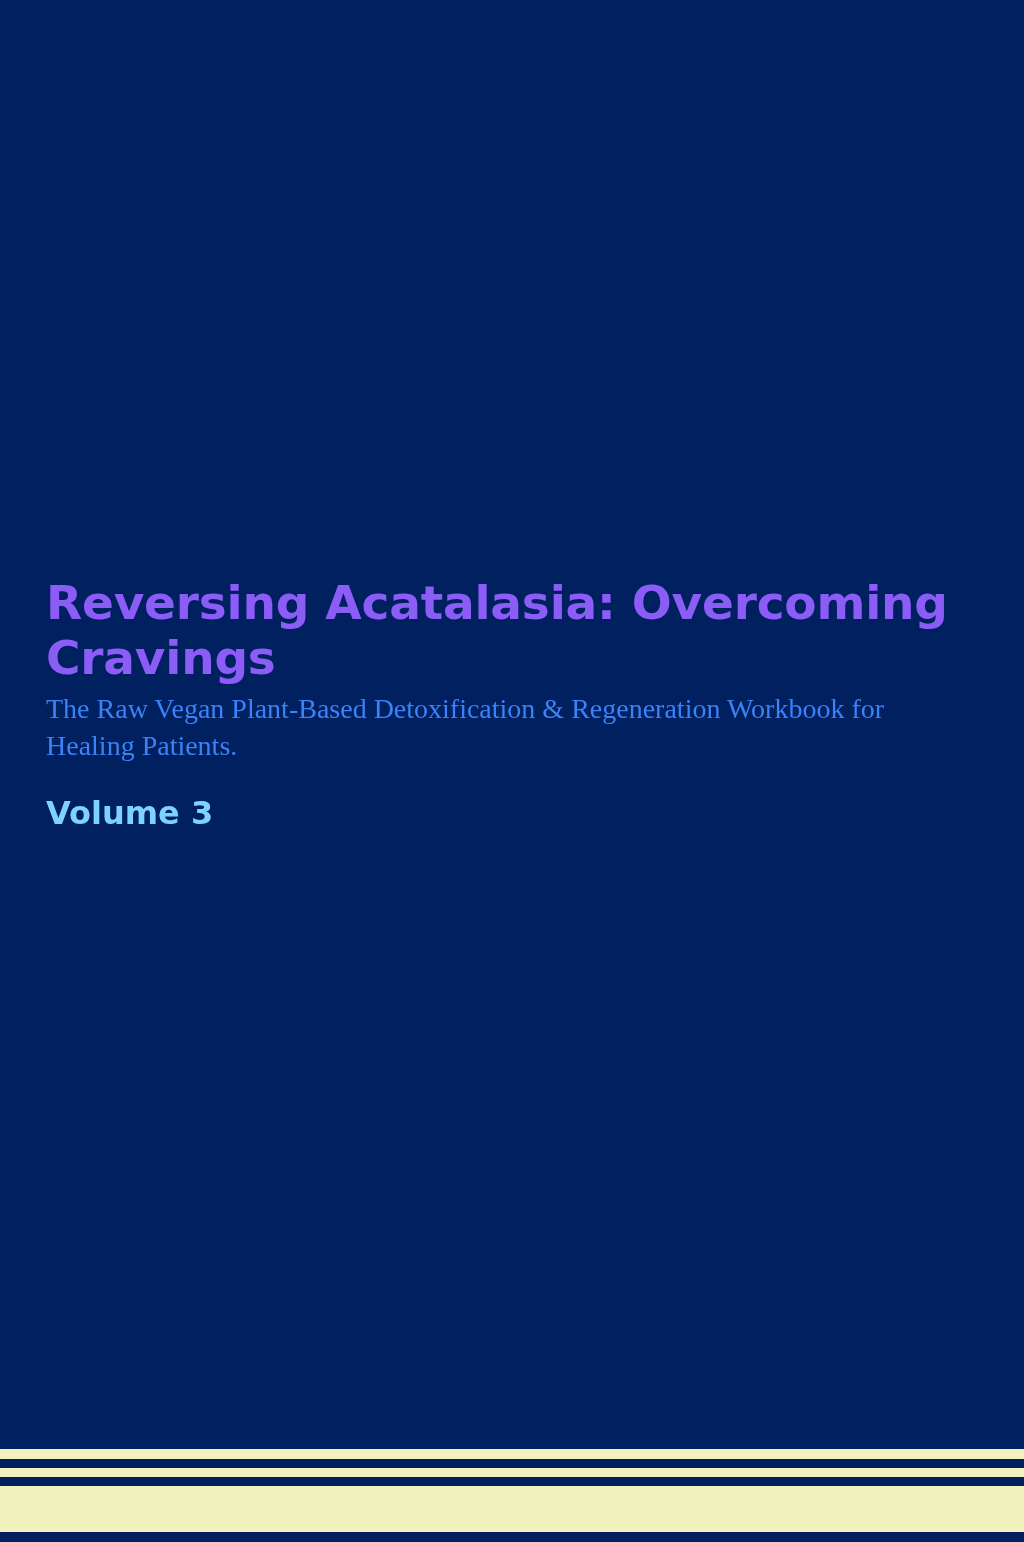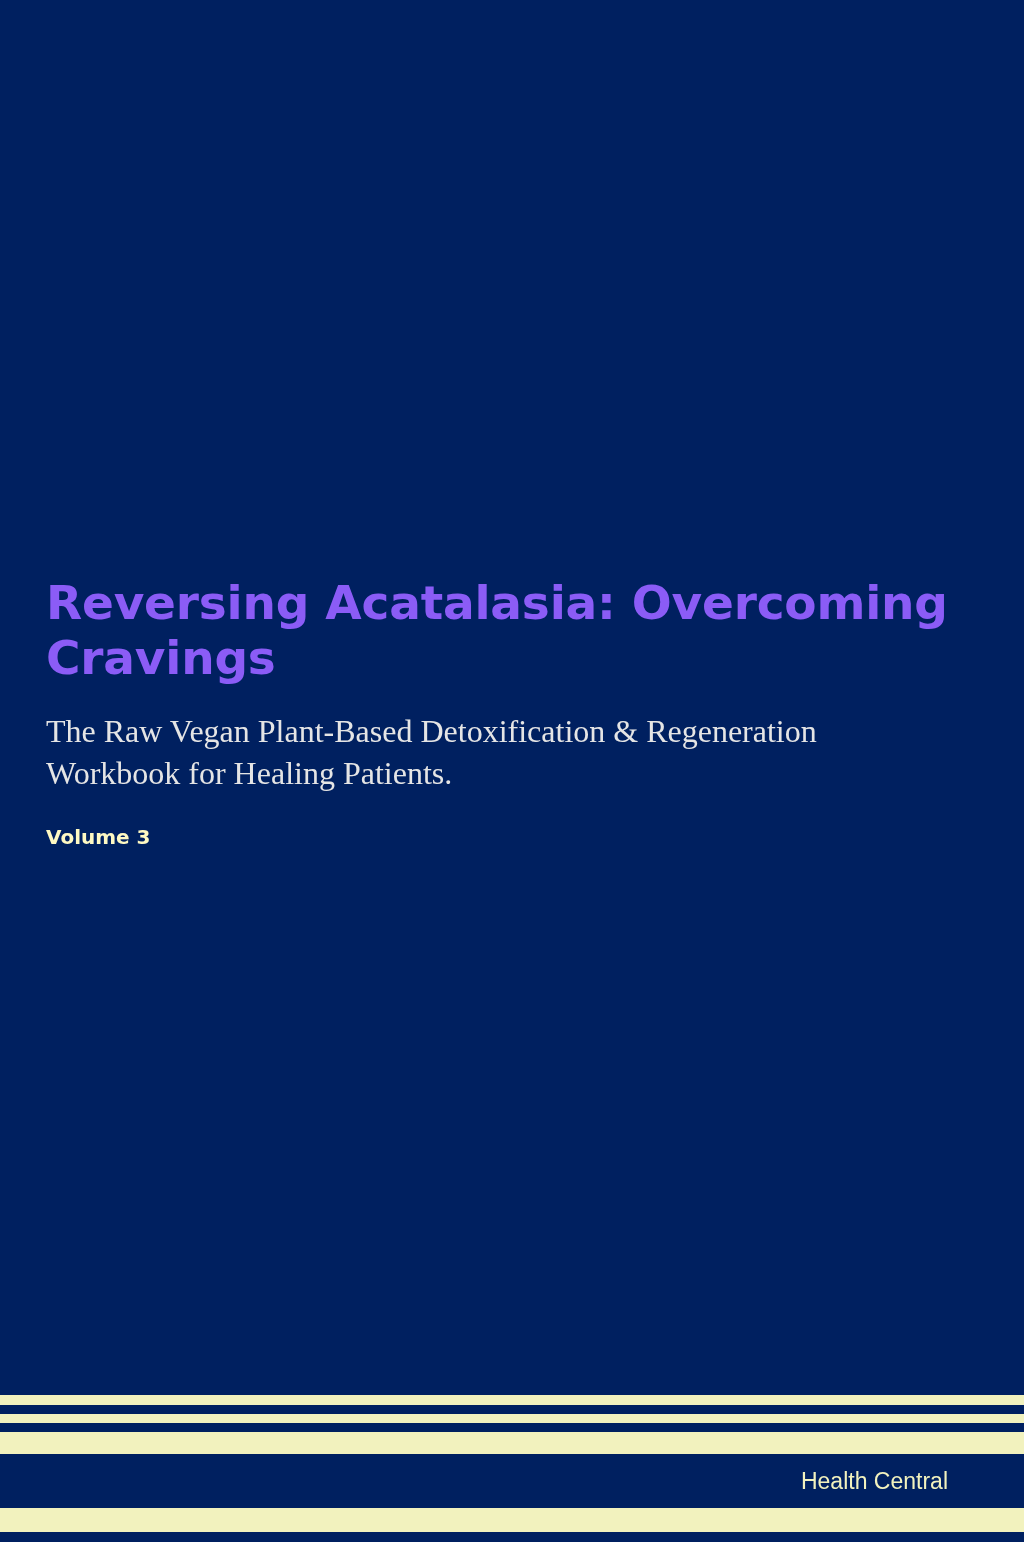--- a/index.html
+++ b/index.html
@@ -29,31 +29,31 @@
     font-family: "DejaVu Sans", sans-serif;
     font-weight: bold;
     font-size: 47px;
     line-height: 1.18;
     color: #8b5cf6;
     letter-spacing: -0.2px;
     margin: 0;
   }
   .book-subtitle {
     font-family: "Liberation Serif", serif;
-    font-size: 32px;
+    font-size: 28px;
     line-height: 1.33;
-    color: #e5e5e5;
-    margin: 24px 0 0 0;
+    color: #3b82f6;
+    margin: 4px 0 0 0;
     max-width: 880px;
   }
   .book-volume {
     font-family: "DejaVu Sans", sans-serif;
     font-weight: bold;
-    font-size: 20px;
-    color: #fef9c3;
+    font-size: 32px;
+    color: #7dd3fc;
     margin: 30px 0 0 0;
   }
 
   
   .bottom-bands {
     position: absolute;
     left: 0;
     right: 0;
     bottom: 0;
     width: 100%;
@@ -93,21 +93,18 @@
     <p class="book-volume">Volume 3</p>
   </div>
 
   <div class="bottom-bands">
     <div class="band band-cream" style="height:10px"></div>
     <div class="band band-navy" style="height:9px"></div>
     <div class="band band-cream" style="height:9px"></div>
     <div class="band band-navy" style="height:9px"></div>
     <div class="band band-cream" style="height:22px"></div>
 
-    <div class="footer-band">
-      <span class="footer-label">Health Central</span>
-    </div>
 
     <div class="band band-cream" style="height:24px"></div>
     <div class="band band-navy" style="height:10px"></div>
   </div>
 
 </div>
 
 </body></html>

